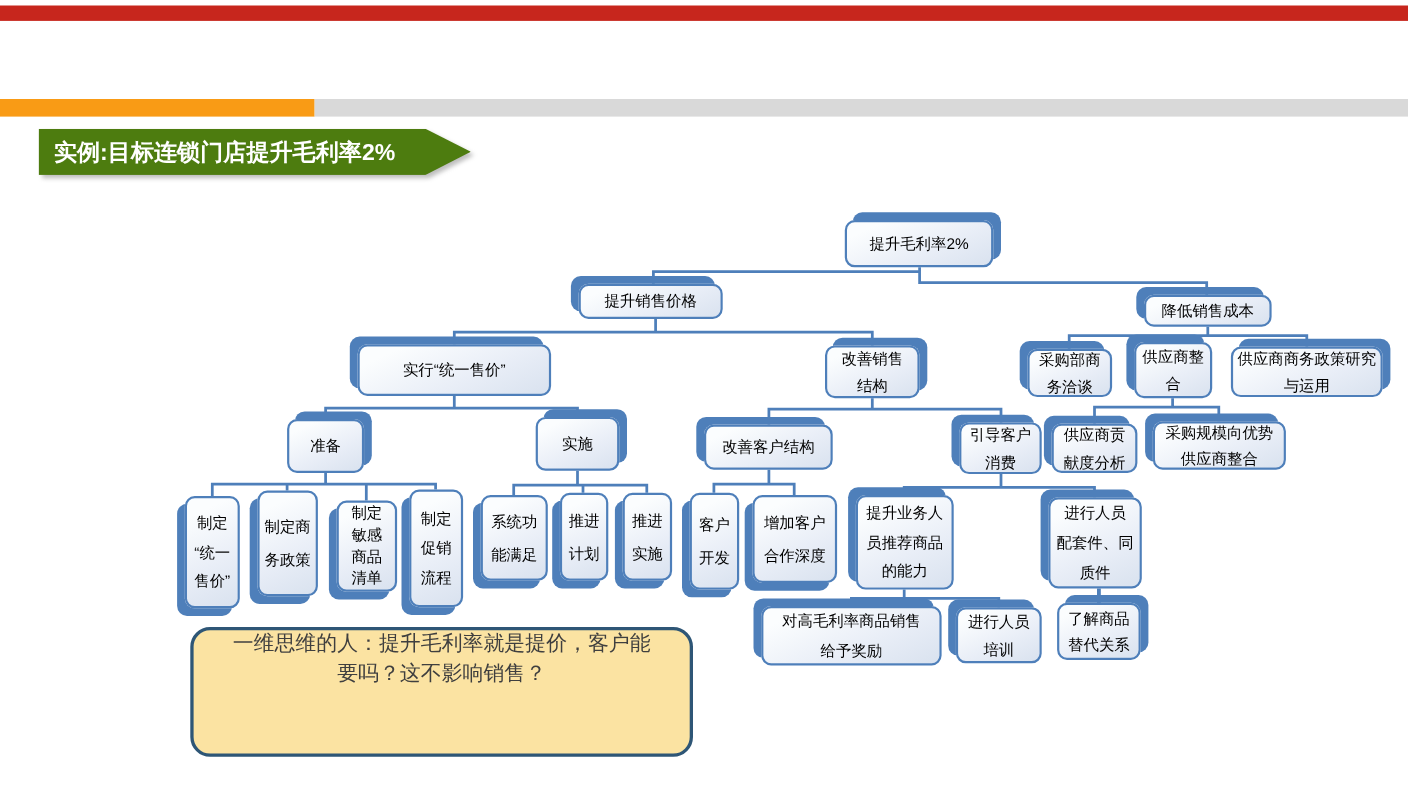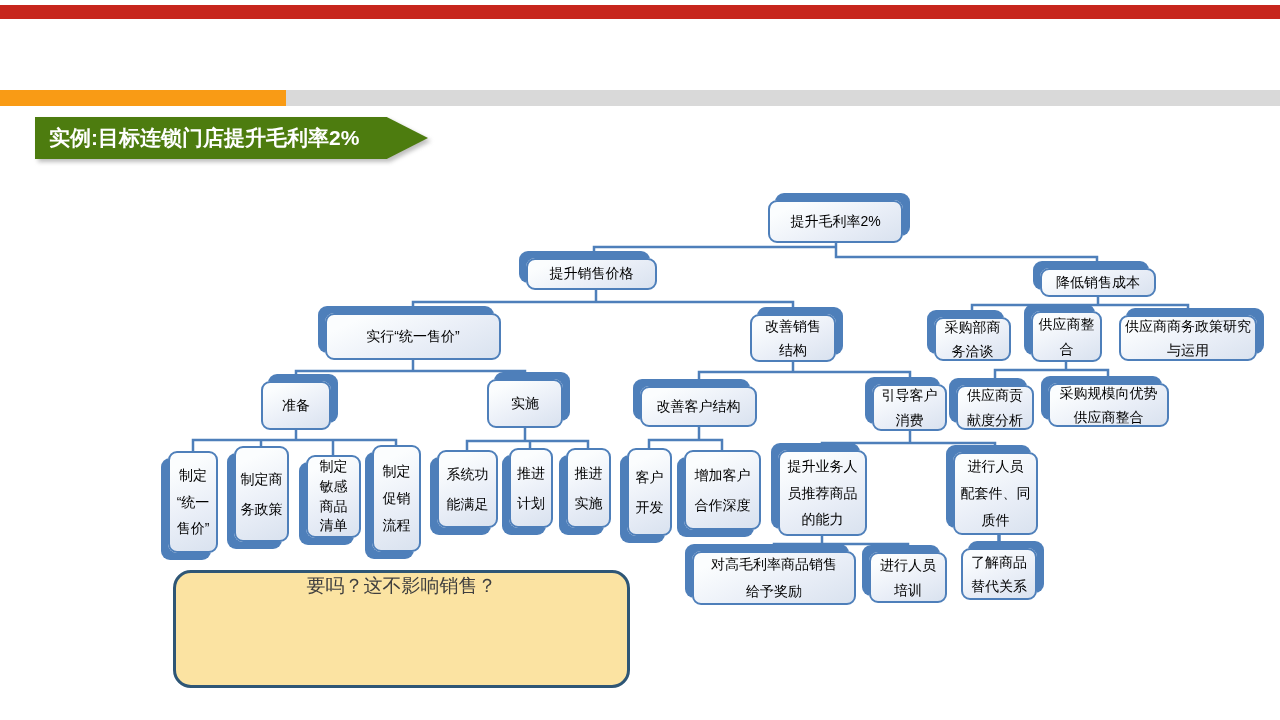--- a/index.html
+++ b/index.html
@@ -132,14 +132,15 @@
 <div class="node s-tl lh-m" style="left:1031px;top:311px;width:71px;height:51px;">供应商整
 合</div>
 <div class="node s-tr lh-m" style="left:1119px;top:315px;width:138px;height:46px;">供应商商务政策研究
 与运用</div>
 <div class="node s-tl lh-m" style="left:956px;top:385px;width:78px;height:45px;">供应商贡
 献度分析</div>
 <div class="node s-tl lh-m" style="left:1048px;top:383px;width:121px;height:44px;">采购规模向优势
 供应商整合</div>
 
 <div class="abs note">
+  <div class="note-line">一维思维的人：提升毛利率就是提价，客户能</div>
   <div class="note-line">要吗？这不影响销售？</div>
 </div>
 
 </body></html>

